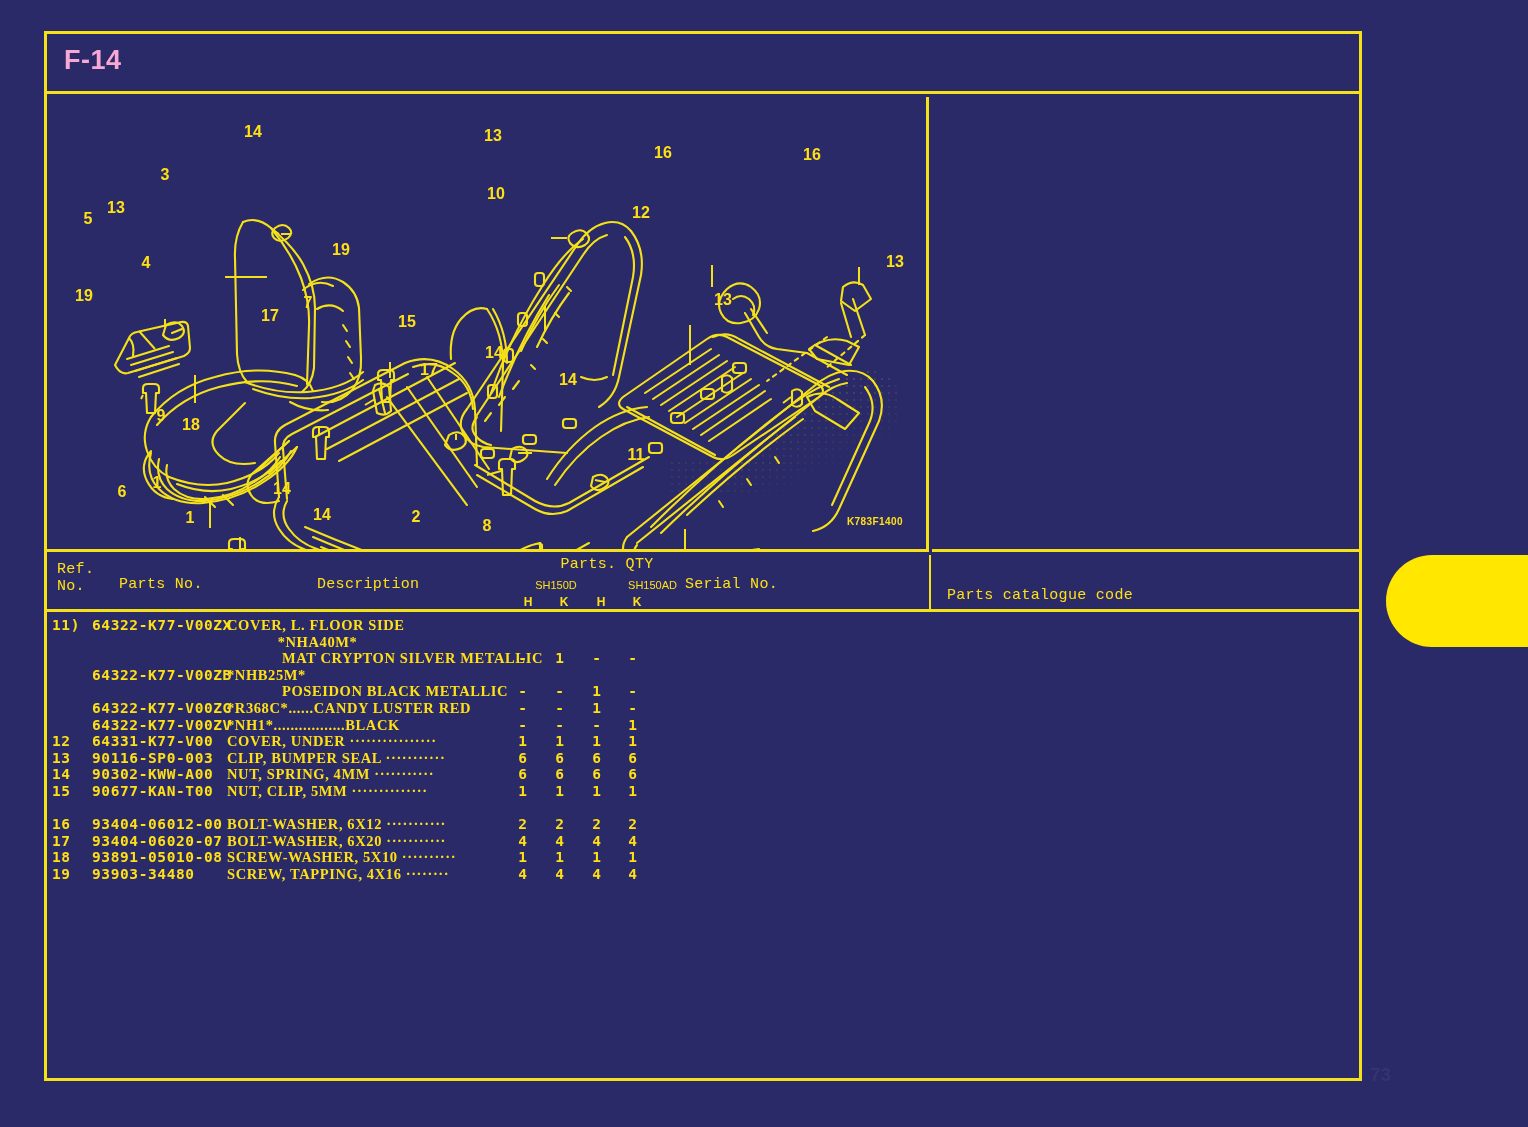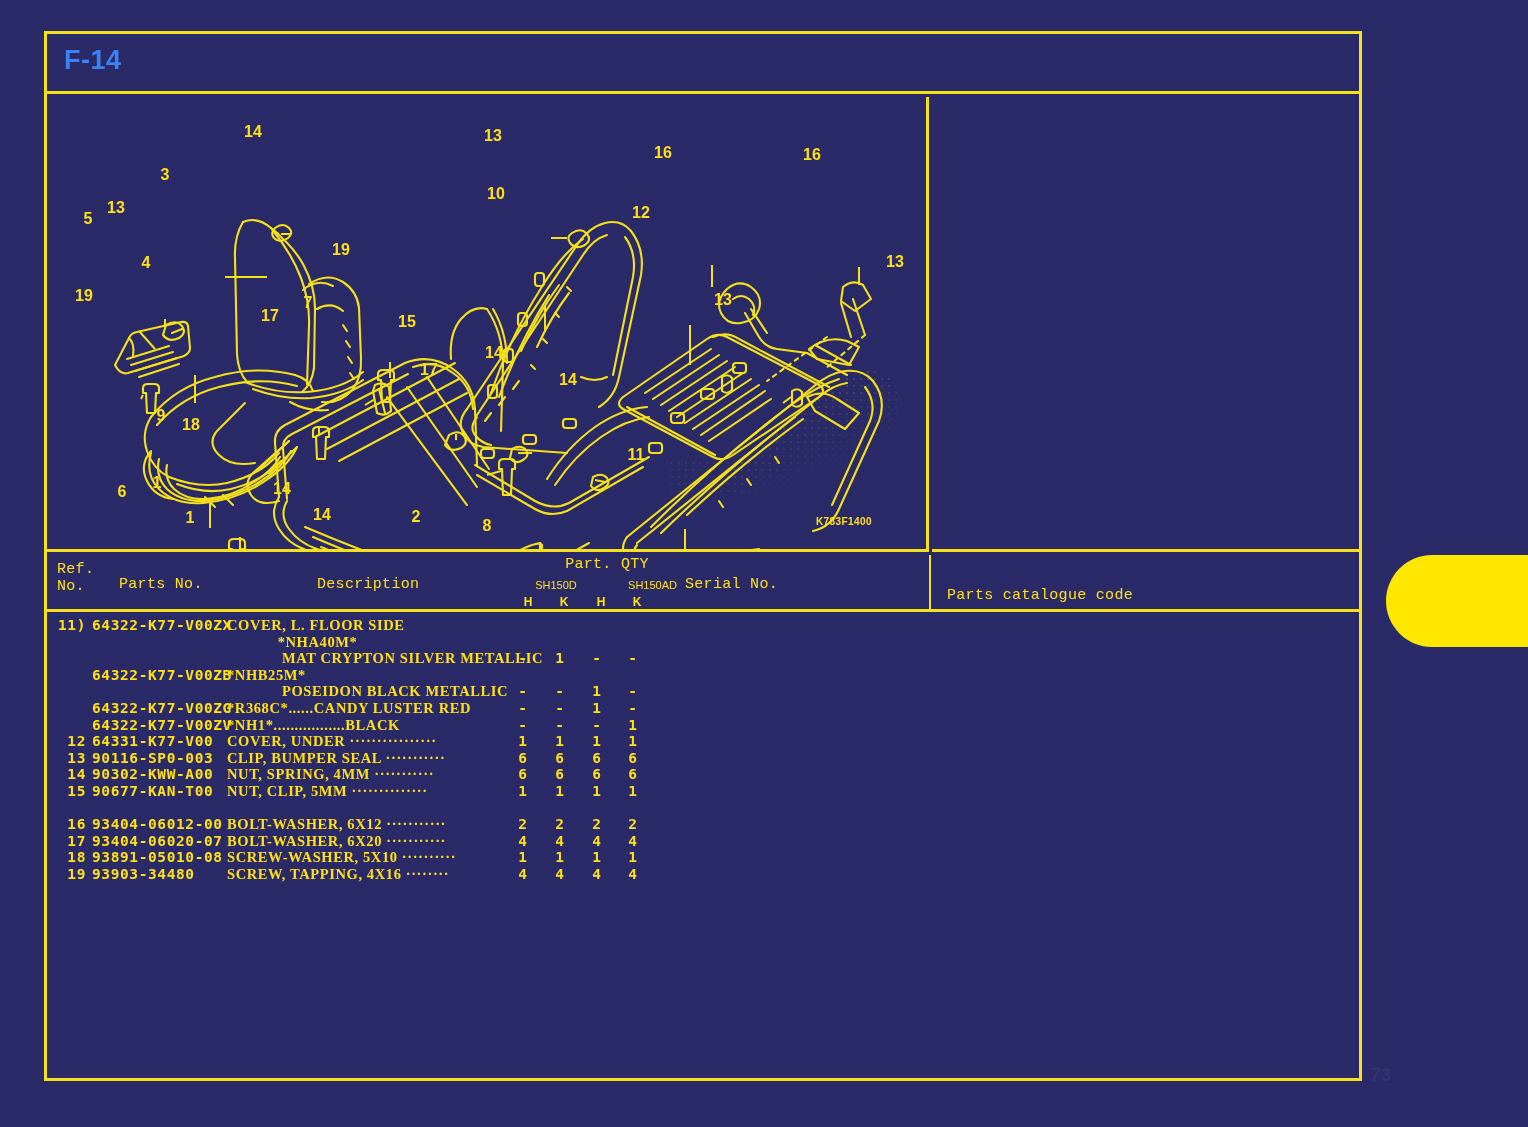--- a/index.html
+++ b/index.html
@@ -43,21 +43,21 @@
     box-sizing: border-box;
     border-bottom: 3px solid #f5e118;
   }
   .sect-code {
     position: absolute;
     left: 20px;
     top: 14px;
     font-size: 27px;
     font-weight: bold;
     letter-spacing: 0.5px;
-    color: #3b82f6;
+    color: #f9a8d4;
   }
   .sect-title {
     position: absolute;
     left: 0;
     top: 16px;
     width: 100%;
     text-align: center;
     font-size: 27px;
     font-weight: bold;
     letter-spacing: 2.5px;
@@ -140,21 +140,21 @@
     top: 5px;
     font-family: "DejaVu Sans Mono", "Liberation Mono", monospace;
     font-size: 14.5px;
     line-height: 16.6px;
     white-space: pre;
     letter-spacing: 0.6px;
     color: #ffe014;
     font-weight: bold;
   }
   .row { height: 16.6px; position: relative; white-space: pre; }
-  .c-ref   { position:absolute; left: 0px;   width: 34px; text-align: right; }
+  .c-ref   { position:absolute; left: 0px;   width: 34px; }
   .c-part  { position:absolute; left: 40px;  }
   .c-desc  { position:absolute; left: 175px; font-family: Liberation Serif, serif; }
   .q       { position:absolute; width: 16px; text-align: center; }
   .q1 { left: 463px; }
   .q2 { left: 500px; }
   .q3 { left: 537px; }
   .q4 { left: 573px; }
   
   .page-tab {
     position: absolute;
@@ -422,33 +422,33 @@
           <text x="589" y="363">11</text>
           <text x="75" y="400">6</text>
           <text x="110" y="391">1</text>
           <text x="143" y="426">1</text>
           <text x="235" y="397">14</text>
           <text x="275" y="423">14</text>
           <text x="369" y="425">2</text>
           <text x="440" y="434">8</text>
         </g>
     </svg>
-    <div class="diagram-code" style="left:758px;top:419px;padding-left:11px;">K783F1400</div>
+    <div class="diagram-code" style="left:789px;top:419px;padding-left:11px;">K783F1400</div>
   </div>
 
   <div class="right-panel"></div>
 
   <div class="thead">
     <div class="th th-refno">
       <div>Ref.</div>
       <div>No.</div>
     </div>
     <div class="th th-partno">Parts No.</div>
     <div class="th th-desc">Description</div>
-    <div class="th th-reqd">Part. QTY</div>
+    <div class="th th-reqd">Parts. QTY</div>
     <div class="th-model" style="left:472px;width:74px;text-align:center;">SH150D</div>
     <div class="th-model" style="left:548px;width:82px;text-align:right;">SH150AD</div>
     <div class="th-hk" style="left:470px;width:22px;text-align:center;">H</div>
     <div class="th-hk" style="left:506px;width:22px;text-align:center;">K</div>
     <div class="th-hk" style="left:543px;width:22px;text-align:center;">H</div>
     <div class="th-hk" style="left:579px;width:22px;text-align:center;">K</div>
     <div class="th th-serial">Serial No.</div>
     <div class="th th-pcc">Parts catalogue code</div>
   </div>
   <div class="vdiv" style="left:929px;"></div>

